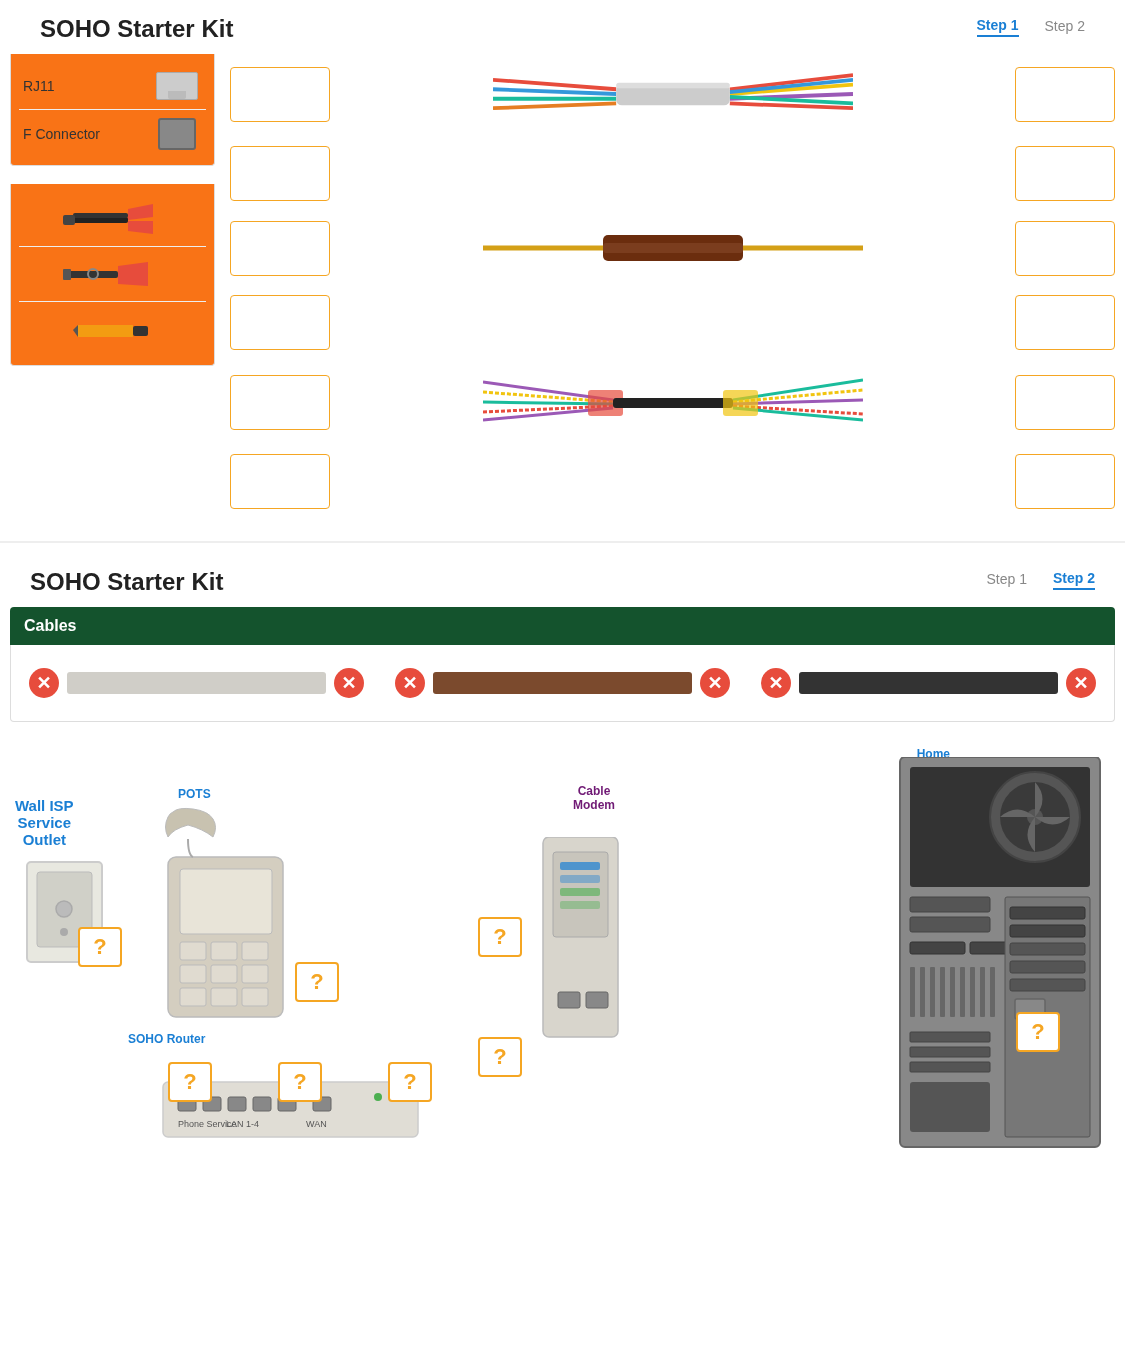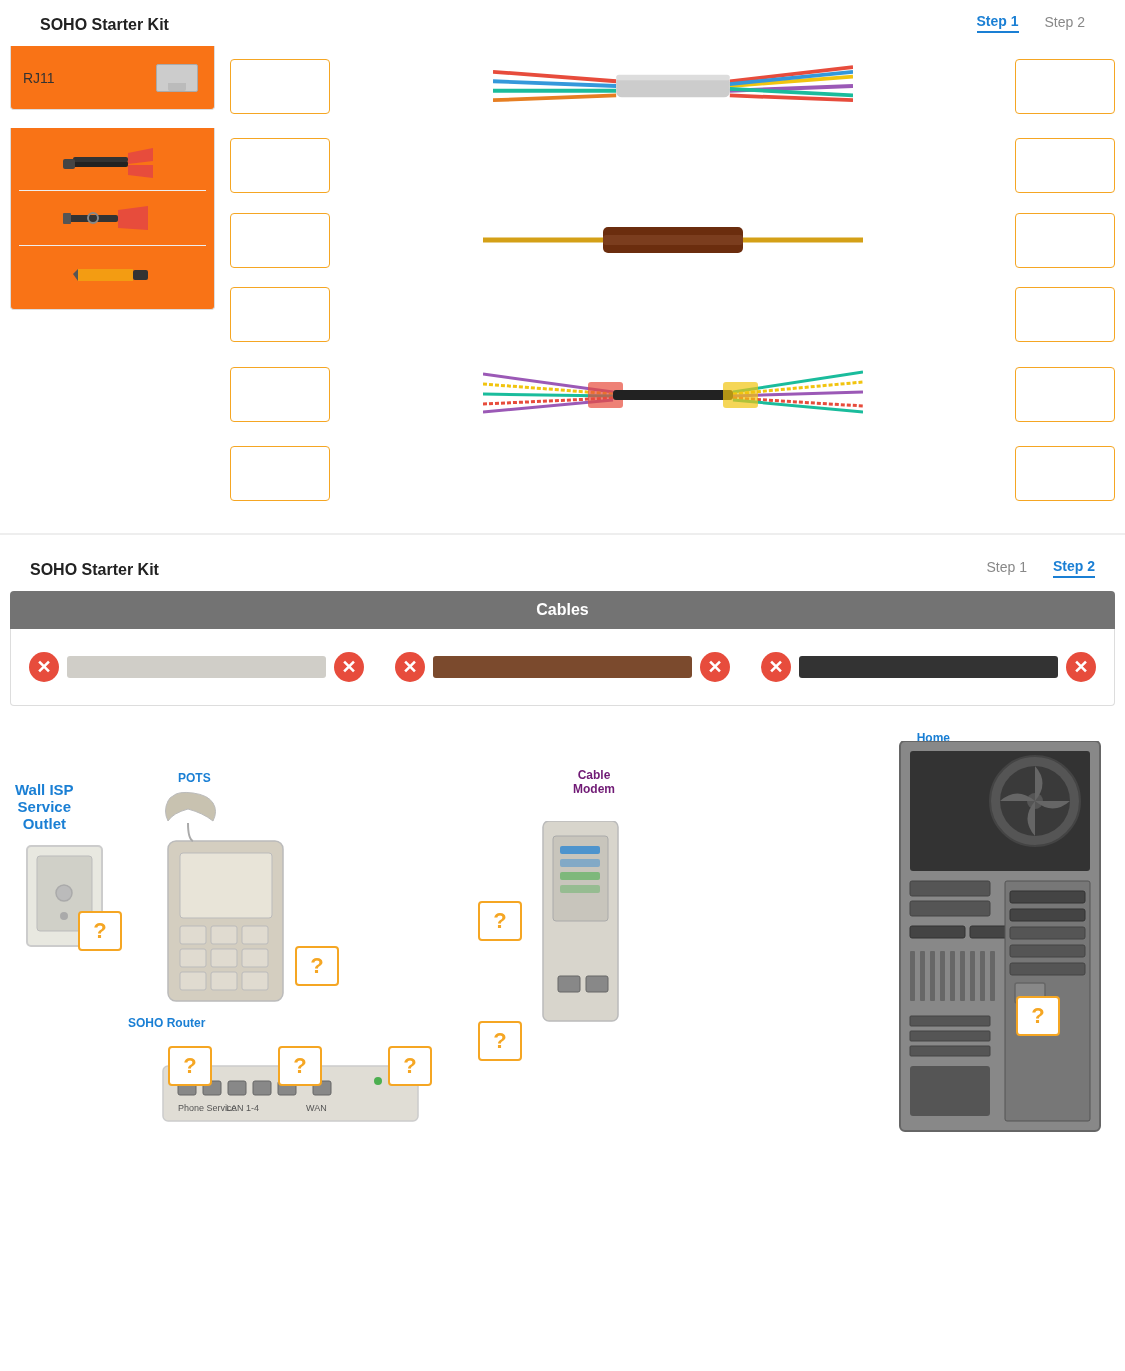--- a/index.html
+++ b/index.html
@@ -1,19 +1,19 @@
 <!DOCTYPE html>
 <html><head>
   <meta charset="utf-8">
   <style>
     * { box-sizing: border-box; margin: 0; padding: 0; }
     body { font-family: Arial, sans-serif; background: #fff; width: 1125px; }
 
     .section-title {
-      font-size: 16px;
+      font-size: 24px;
       font-weight: bold;
       color: #222;
       padding: 10px 15px 6px;
     }
 
     .step-tabs {
       display: flex;
       gap: 26px;
       padding: 8px 15px;
       align-items: center;
@@ -125,28 +125,27 @@
       height: 80px;
     }
 
     
     .section2 {
       border-top: 2px solid #eee;
       padding-top: 10px;
     }
 
     .cables-panel {
-      background: #737373;
+      background: #14532d;
       color: #fff;
       font-size: 16px;
       font-weight: bold;
       padding: 10px 14px;
       margin: 0 10px;
       border-radius: 4px 4px 0 0;
-      text-align: center;
     }
 
     .cables-row {
       display: flex;
       gap: 15px;
       padding: 15px 10px;
       border: 1px solid #ddd;
       border-top: none;
       margin: 0 10px;
       border-radius: 0 0 4px 4px;
@@ -292,20 +291,26 @@
 
     <div class="left-panel">
 
       <div class="panel-body">
         <div class="connector-item">
           <span class="connector-label">RJ11</span>
           <div class="connector-icon">
             <div class="rj11-shape"></div>
           </div>
         </div>
+        <div class="connector-item">
+          <span class="connector-label">F Connector</span>
+          <div class="connector-icon">
+            <div class="fconnector-shape"></div>
+          </div>
+        </div>
       </div>
 
       <div style="height:18px;"></div>
 
       <div class="panel-body">
 
         <div class="tool-item">
           <svg width="100" height="40" viewBox="0 0 100 40">
             <rect x="10" y="18" width="55" height="6" rx="2" fill="#222"></rect>
             <rect x="10" y="14" width="55" height="5" rx="2" fill="#333"></rect>

